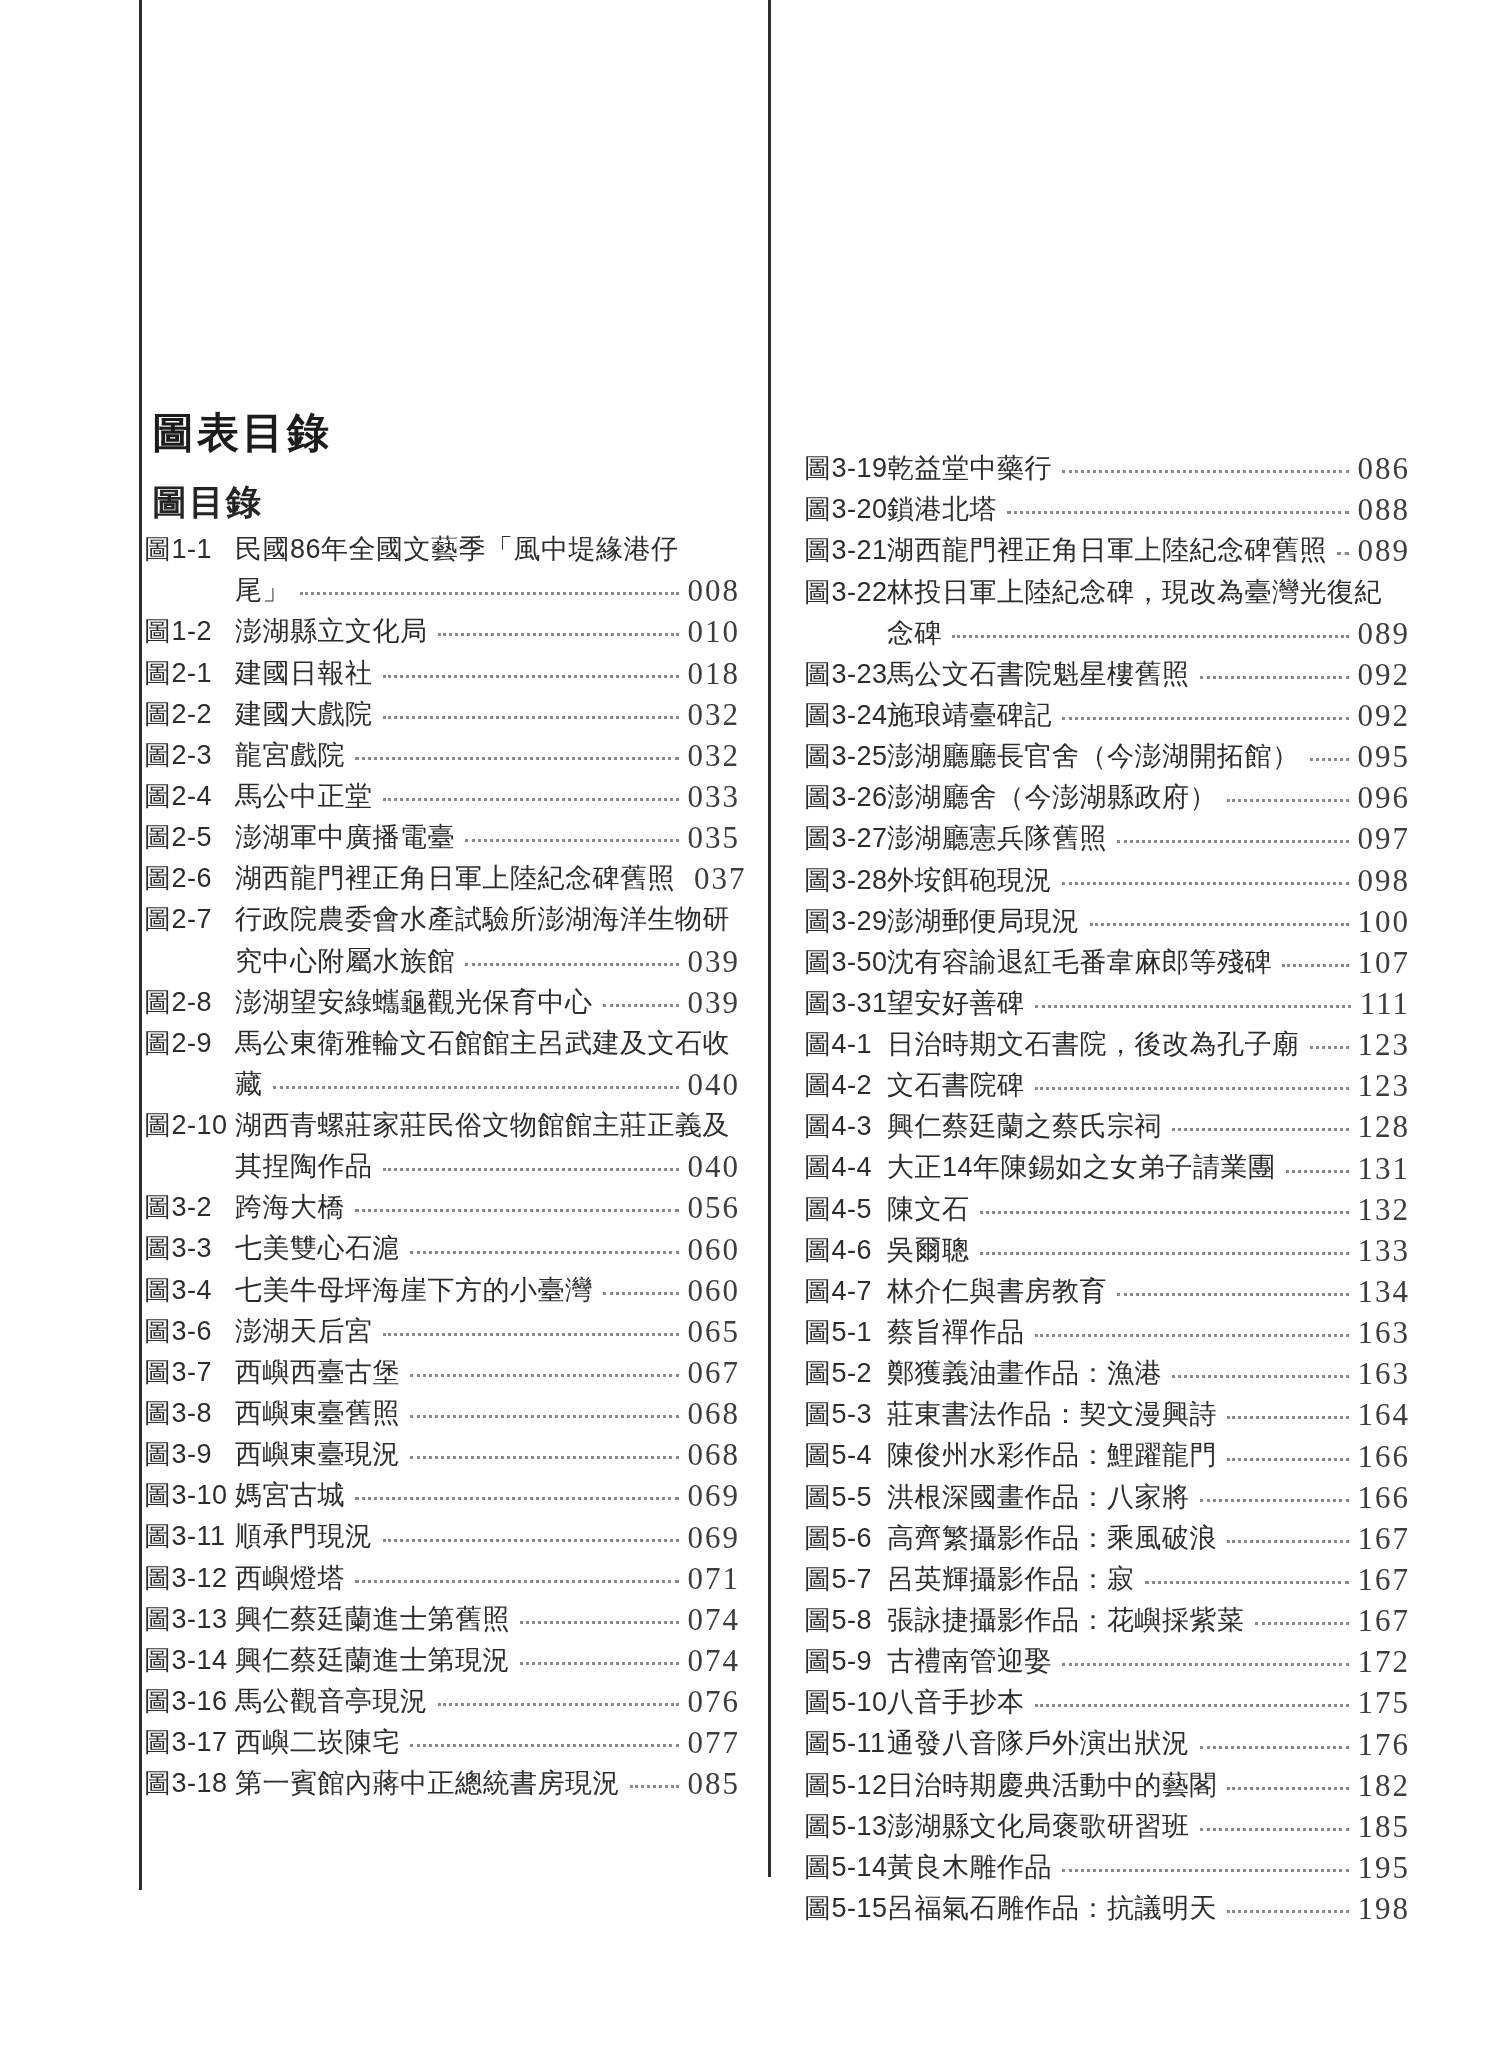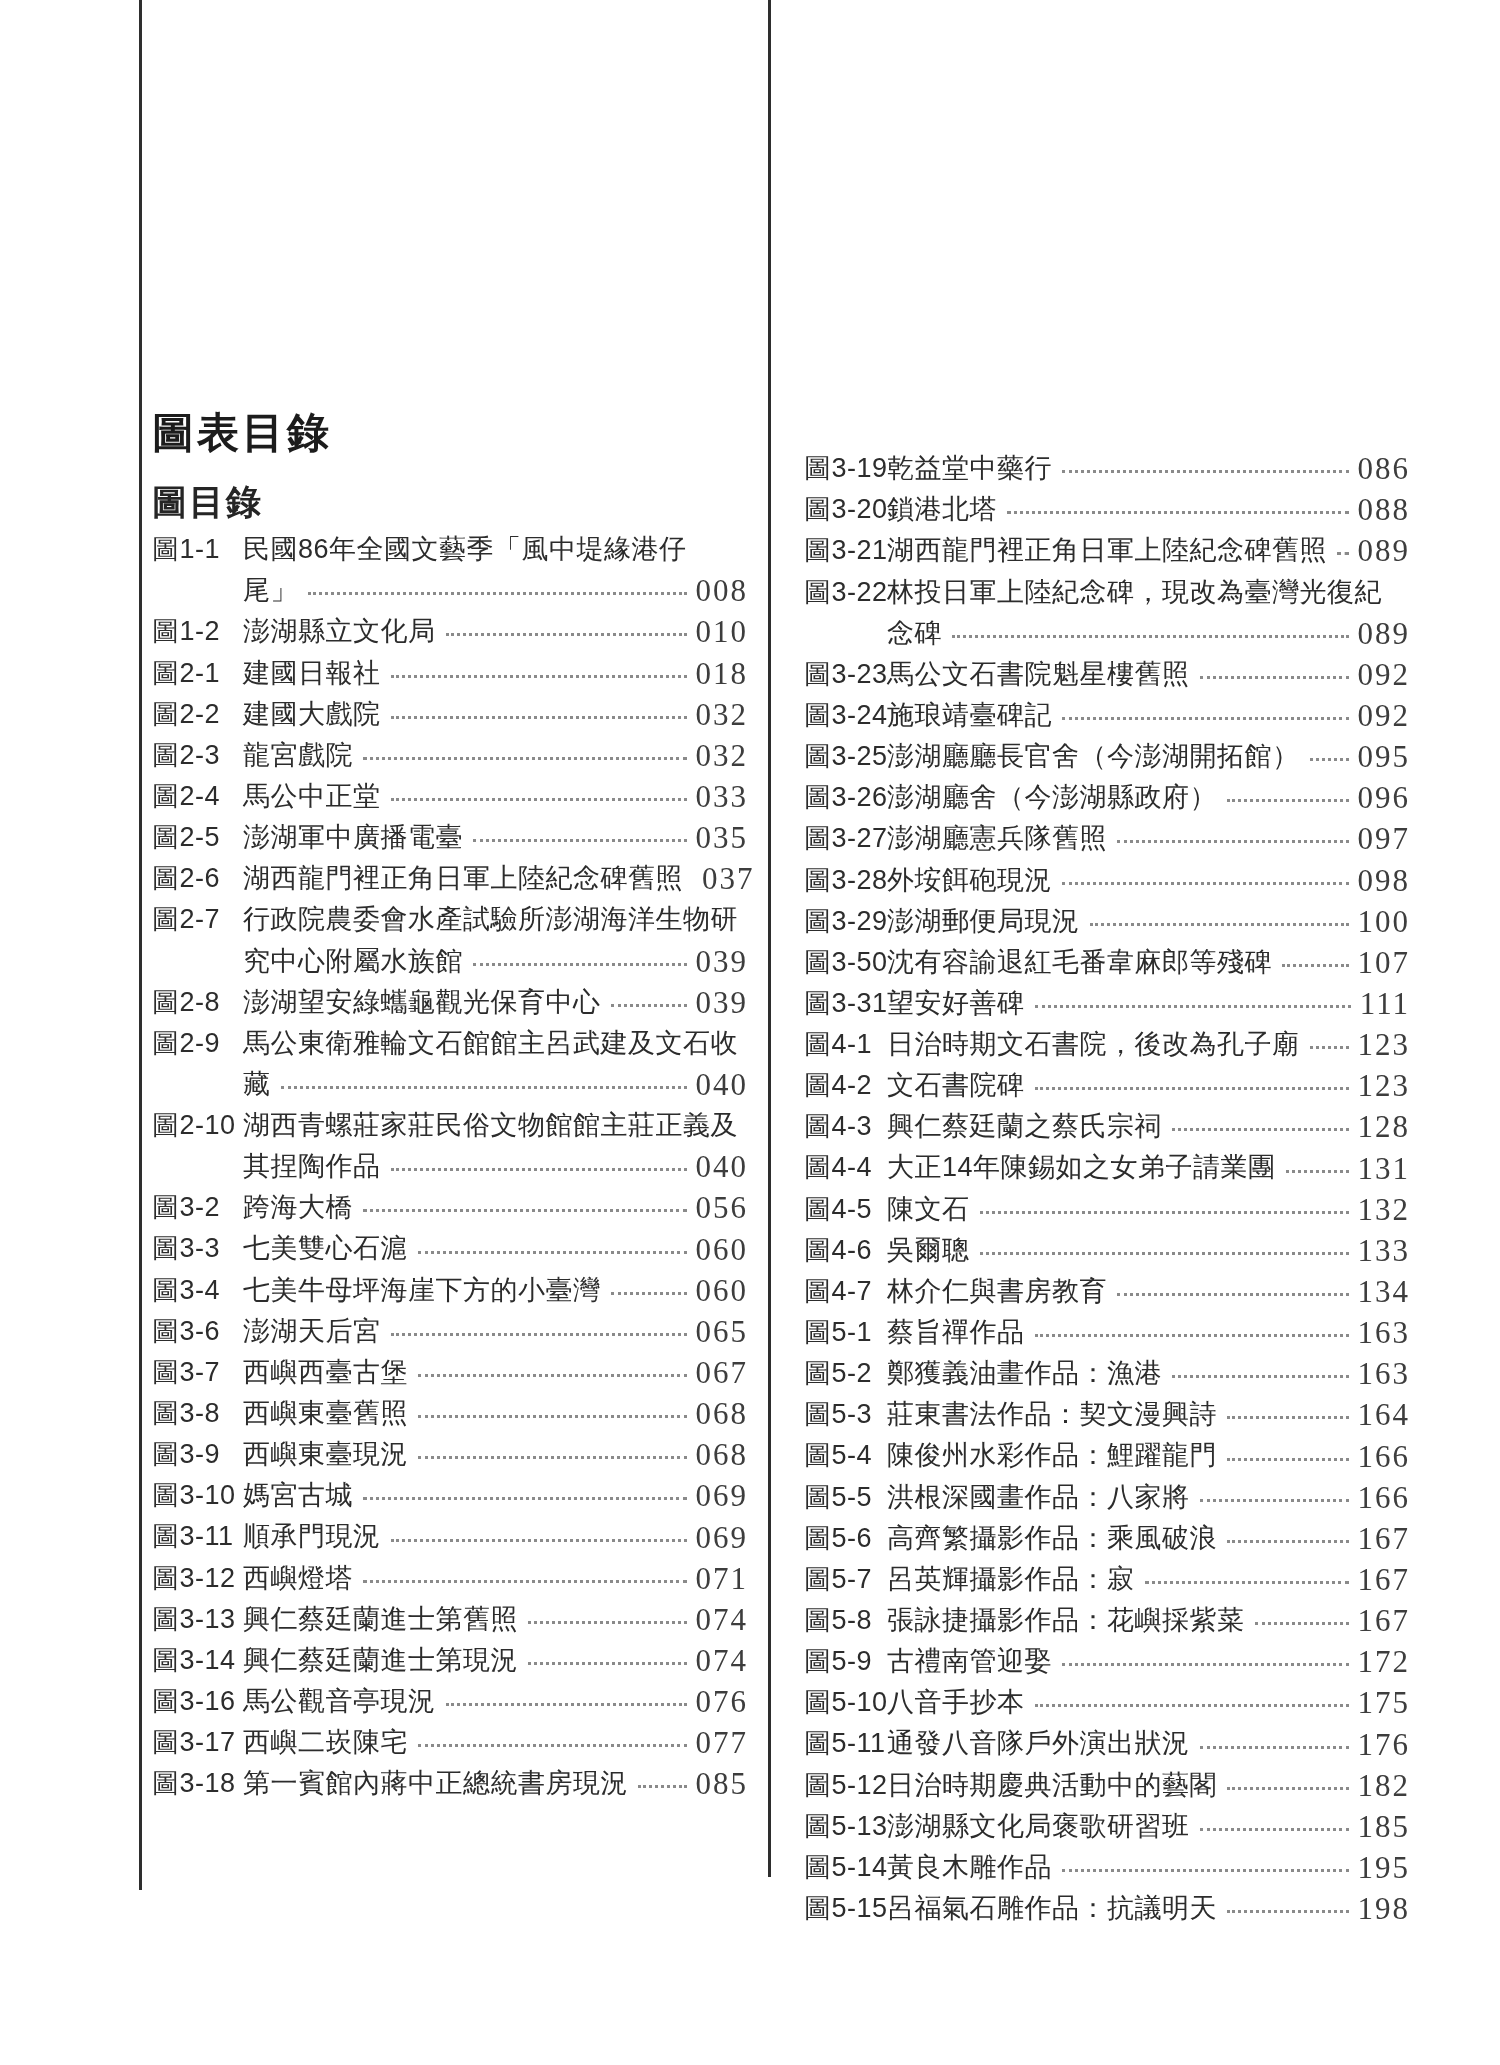--- a/index.html
+++ b/index.html
@@ -18,21 +18,21 @@
     font-size:42px; line-height:1; color:#1c1c1c; letter-spacing:3px;
     white-space:nowrap;
   }
   .doc-subtitle {
     position:absolute; left:152px; top:484px;
     font-size:35px; line-height:1; color:#252525; font-weight:600;
     letter-spacing:2px; white-space:nowrap;
   }
 
   .toc-col { position:absolute; display:block; }
-  .toc-col.left  { left:152px; top:524px; width:596px; }
+  .toc-col.left  { left:144px; top:524px; width:596px; }
   .toc-col.right { left:776px; top:443px; width:634px; }
 
   .row { display:flex; align-items:flex-end; height:41.15px; }
   .lab {
     flex:none; font-size:27px; line-height:1.15; color:#2c2c2c;
     letter-spacing:0.5px; white-space:nowrap;
   }
   .toc-col.left  .lab { width:91px; }
   .toc-col.right .lab { width:83px;margin-left:28px; }
   .txt {

